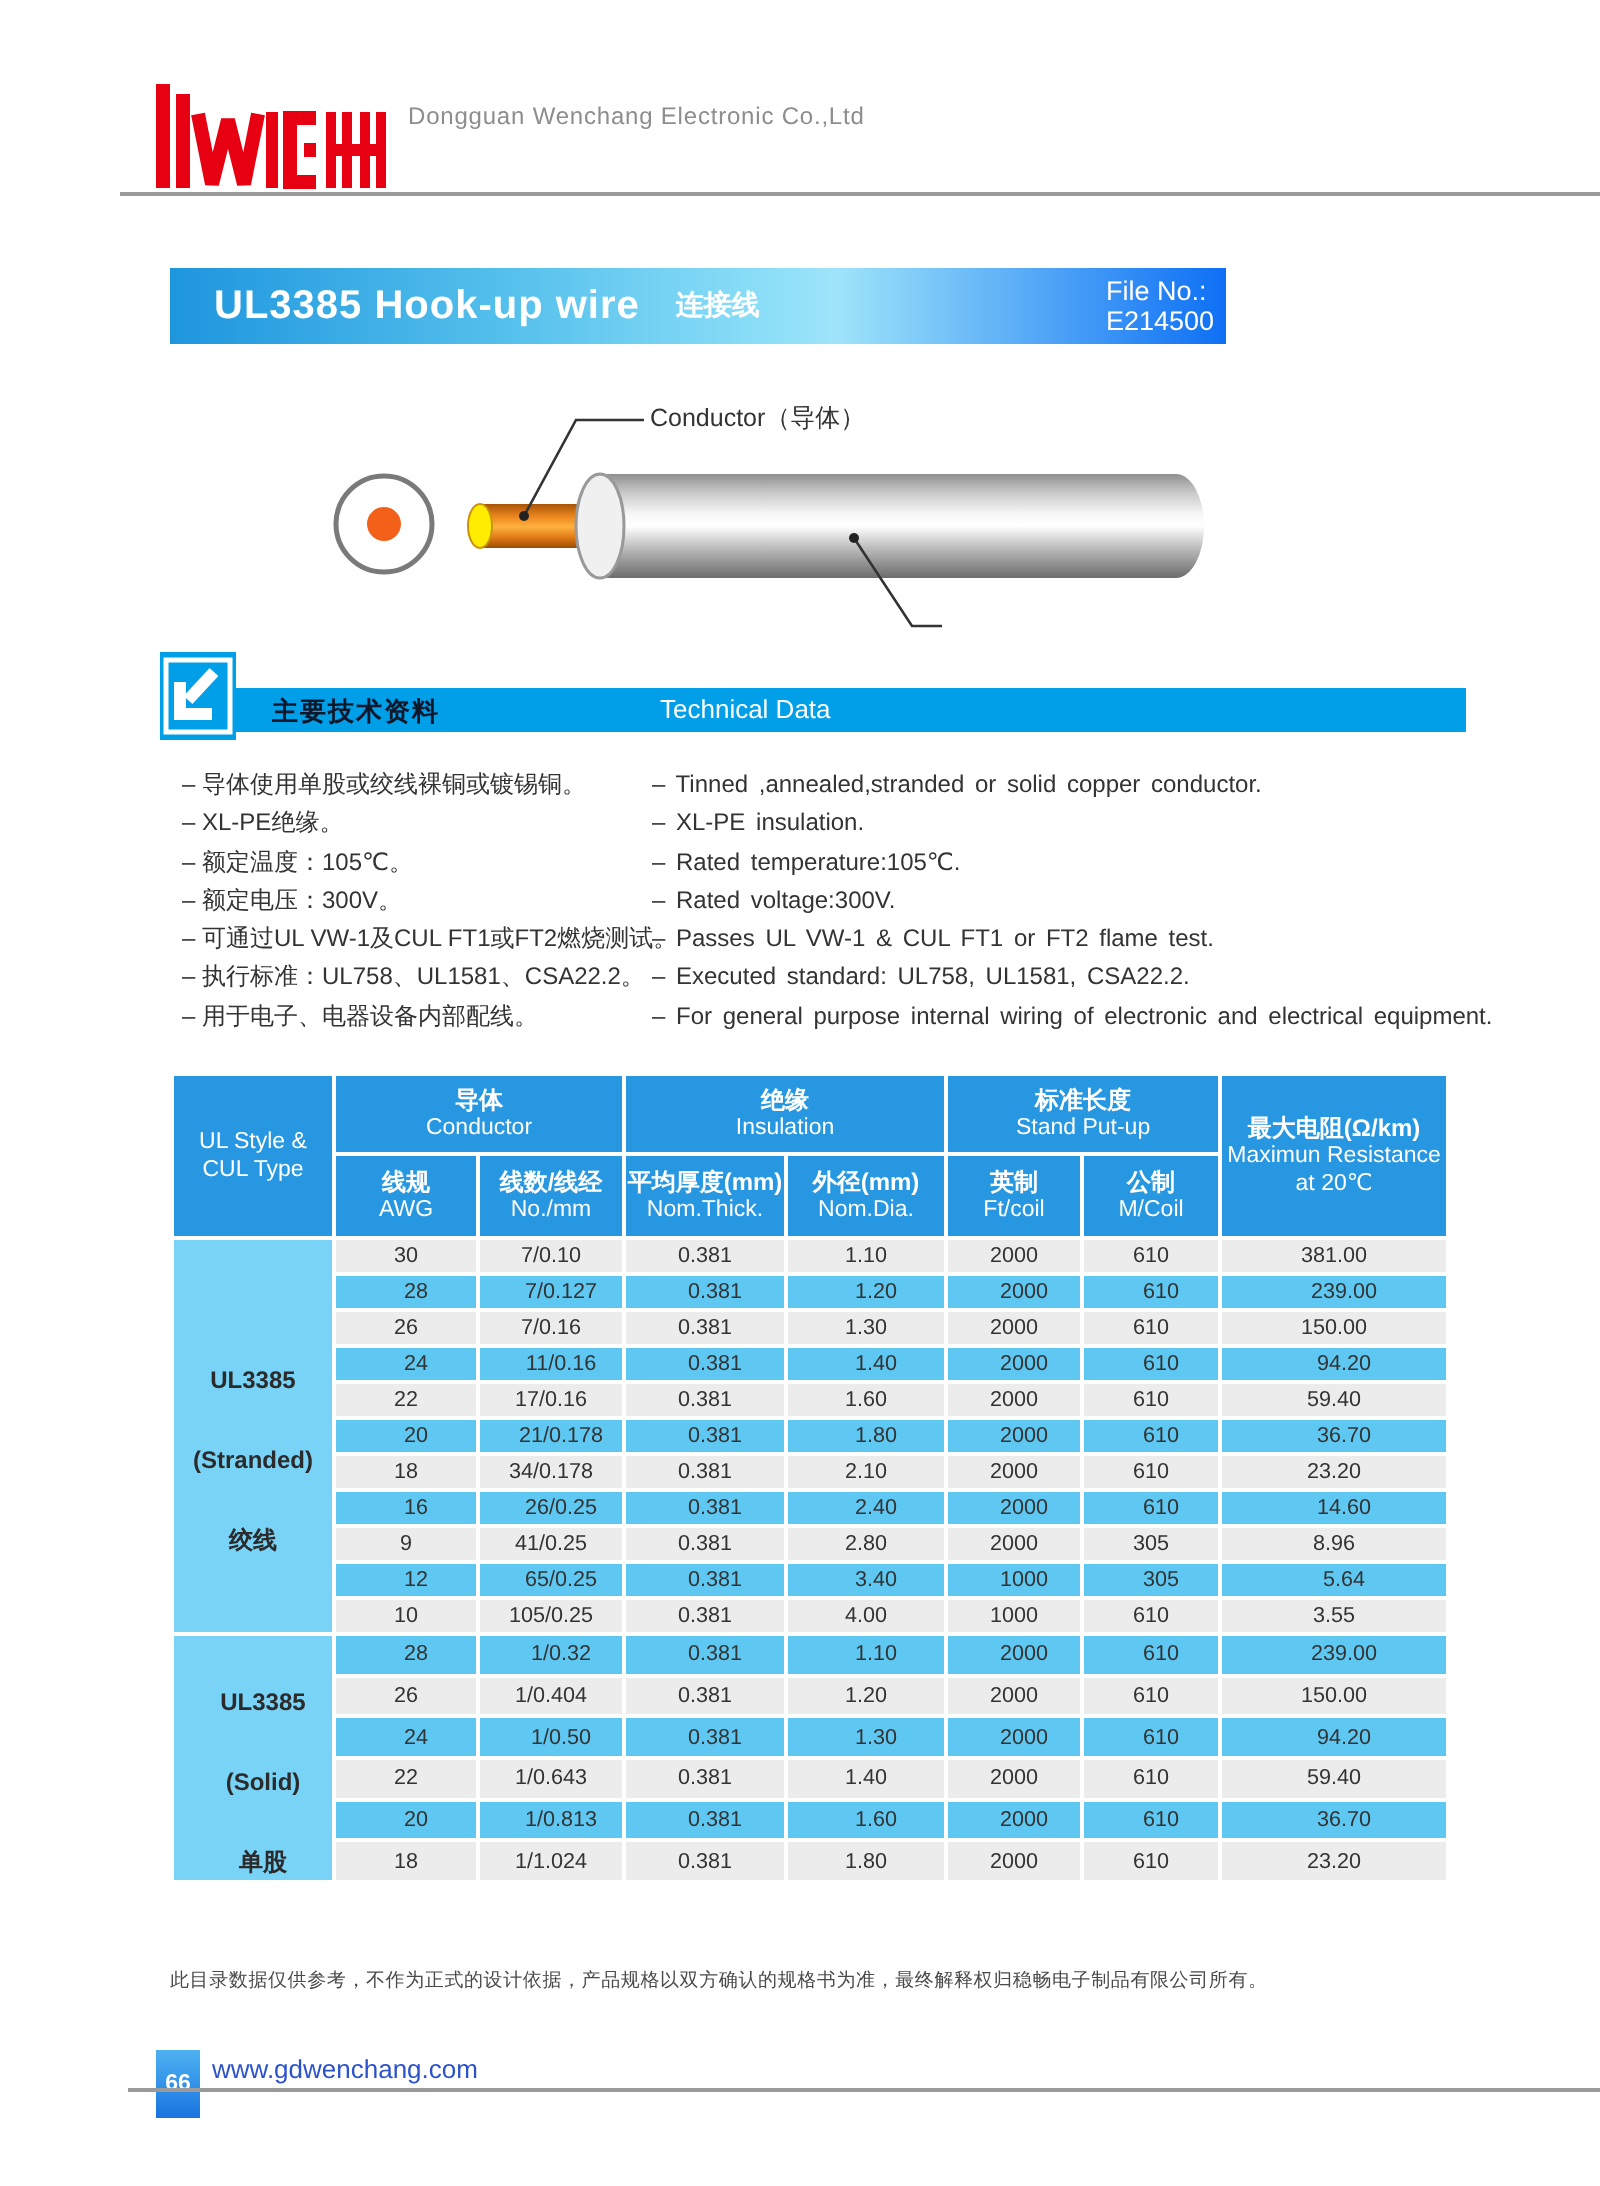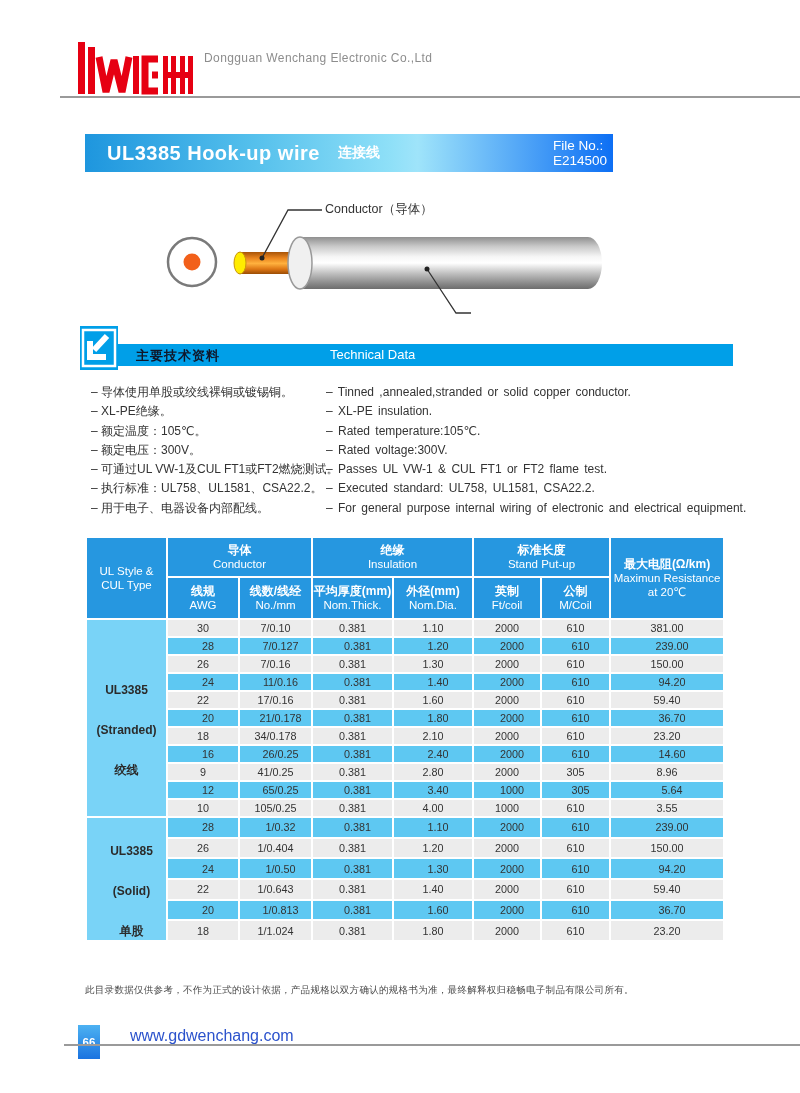--- a/index.html
+++ b/index.html
@@ -53,21 +53,21 @@
   .spec-table tr.gray td { background:#ececec; }
   .spec-table tr.cyan td { background:#5ec8f2;padding-left:12px; }
   .spec-table td.group-label { background:#79d3f7 !important; font-size:12px; color:#2b2b2b; }
   .spec-table td.group-label div { line-height:16px; font-weight:600;margin-top:24px; }
 
   
   .disclaimer { position:absolute; left:85px; top:984px; font-size:9.5px; color:#4a4a4a; letter-spacing:.3px; }
   .page-no { position:absolute; left:78px; top:1025px; min-width:22px; height:34px; padding:0 3px;
     background:linear-gradient(180deg,#4db2f2,#1a73e0); color:#fff; font-size:11.5px; font-weight:bold;
     display:flex; align-items:center; justify-content:center; }
-  .website { position:absolute; left:106px; top:1027px; font-size:16px; color:#2b52cc; text-decoration:none;margin-left:24px; }
+  .website { position:absolute; left:106px; top:1027px; font-size:13px; color:#2b52cc; text-decoration:none; }
   .footer-rule { position:absolute; left:64px; top:1044px; width:736px; height:2px; background:#9a9a9a; }
 </style>
 </head>
 <body>
 
 <div class="page">
 
   <svg class="logo-svg" width="122" height="56" viewBox="0 0 122 56">
     <g fill="#e60012" stroke="none">
       <rect x="2" y="2" width="7" height="52"></rect>

